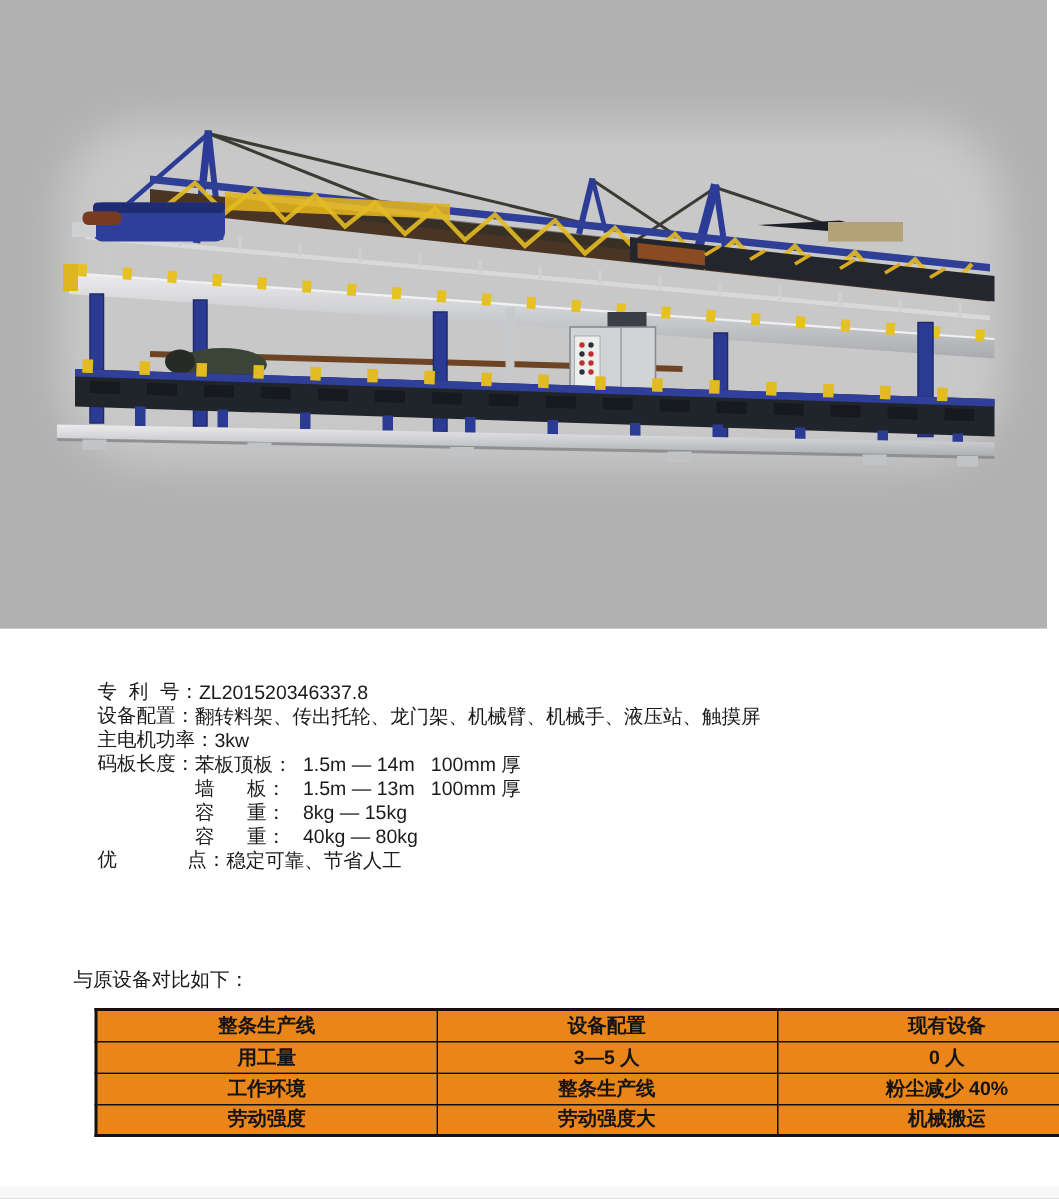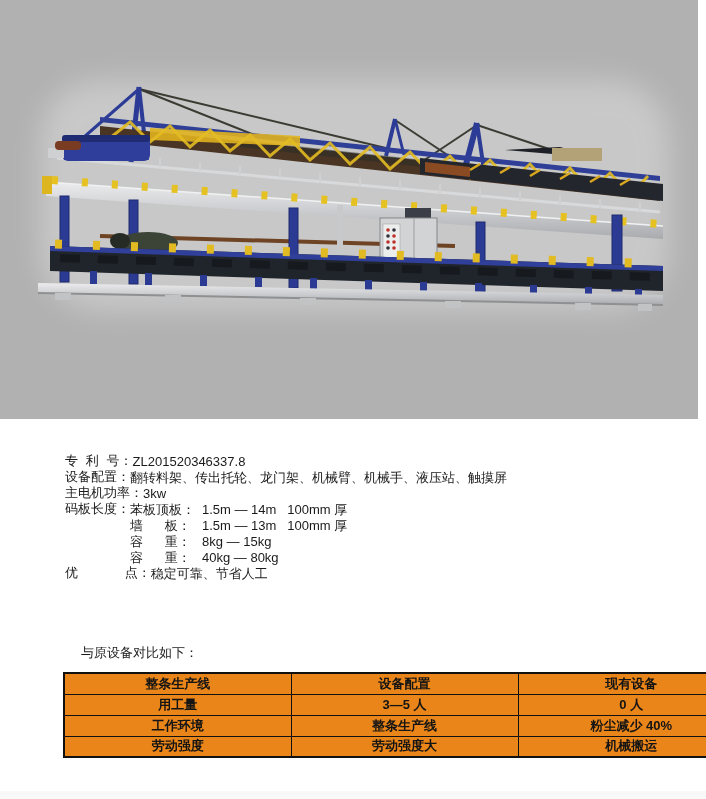--- a/index.html
+++ b/index.html
@@ -20,21 +20,21 @@
   }
   .specs {
     position: absolute; left: 65px; top: 454px;
     font-size: 13px; line-height: 16px;
   }
   .spec-row { height: 16px; white-space: pre; }
   .spec-row span { white-space: pre; display: inline-block; vertical-align: top; }
   .spec-row .lab { min-width: 65px; font-family: Liberation Mono, monospace; }
   .spec-row .sub { min-width: 72px; }
   .compare-heading {
-    position: absolute; left: 81px; top: 645px;
+    position: absolute; left: 49px; top: 645px;
     font-size: 13px; line-height: 16px;
   }
   table.cmp {
     position: absolute; left: 63px; top: 672px;
     width: 683px;
     border-collapse: collapse;
     table-layout: fixed;
     border: 2px solid #111;
   }
   table.cmp td {

